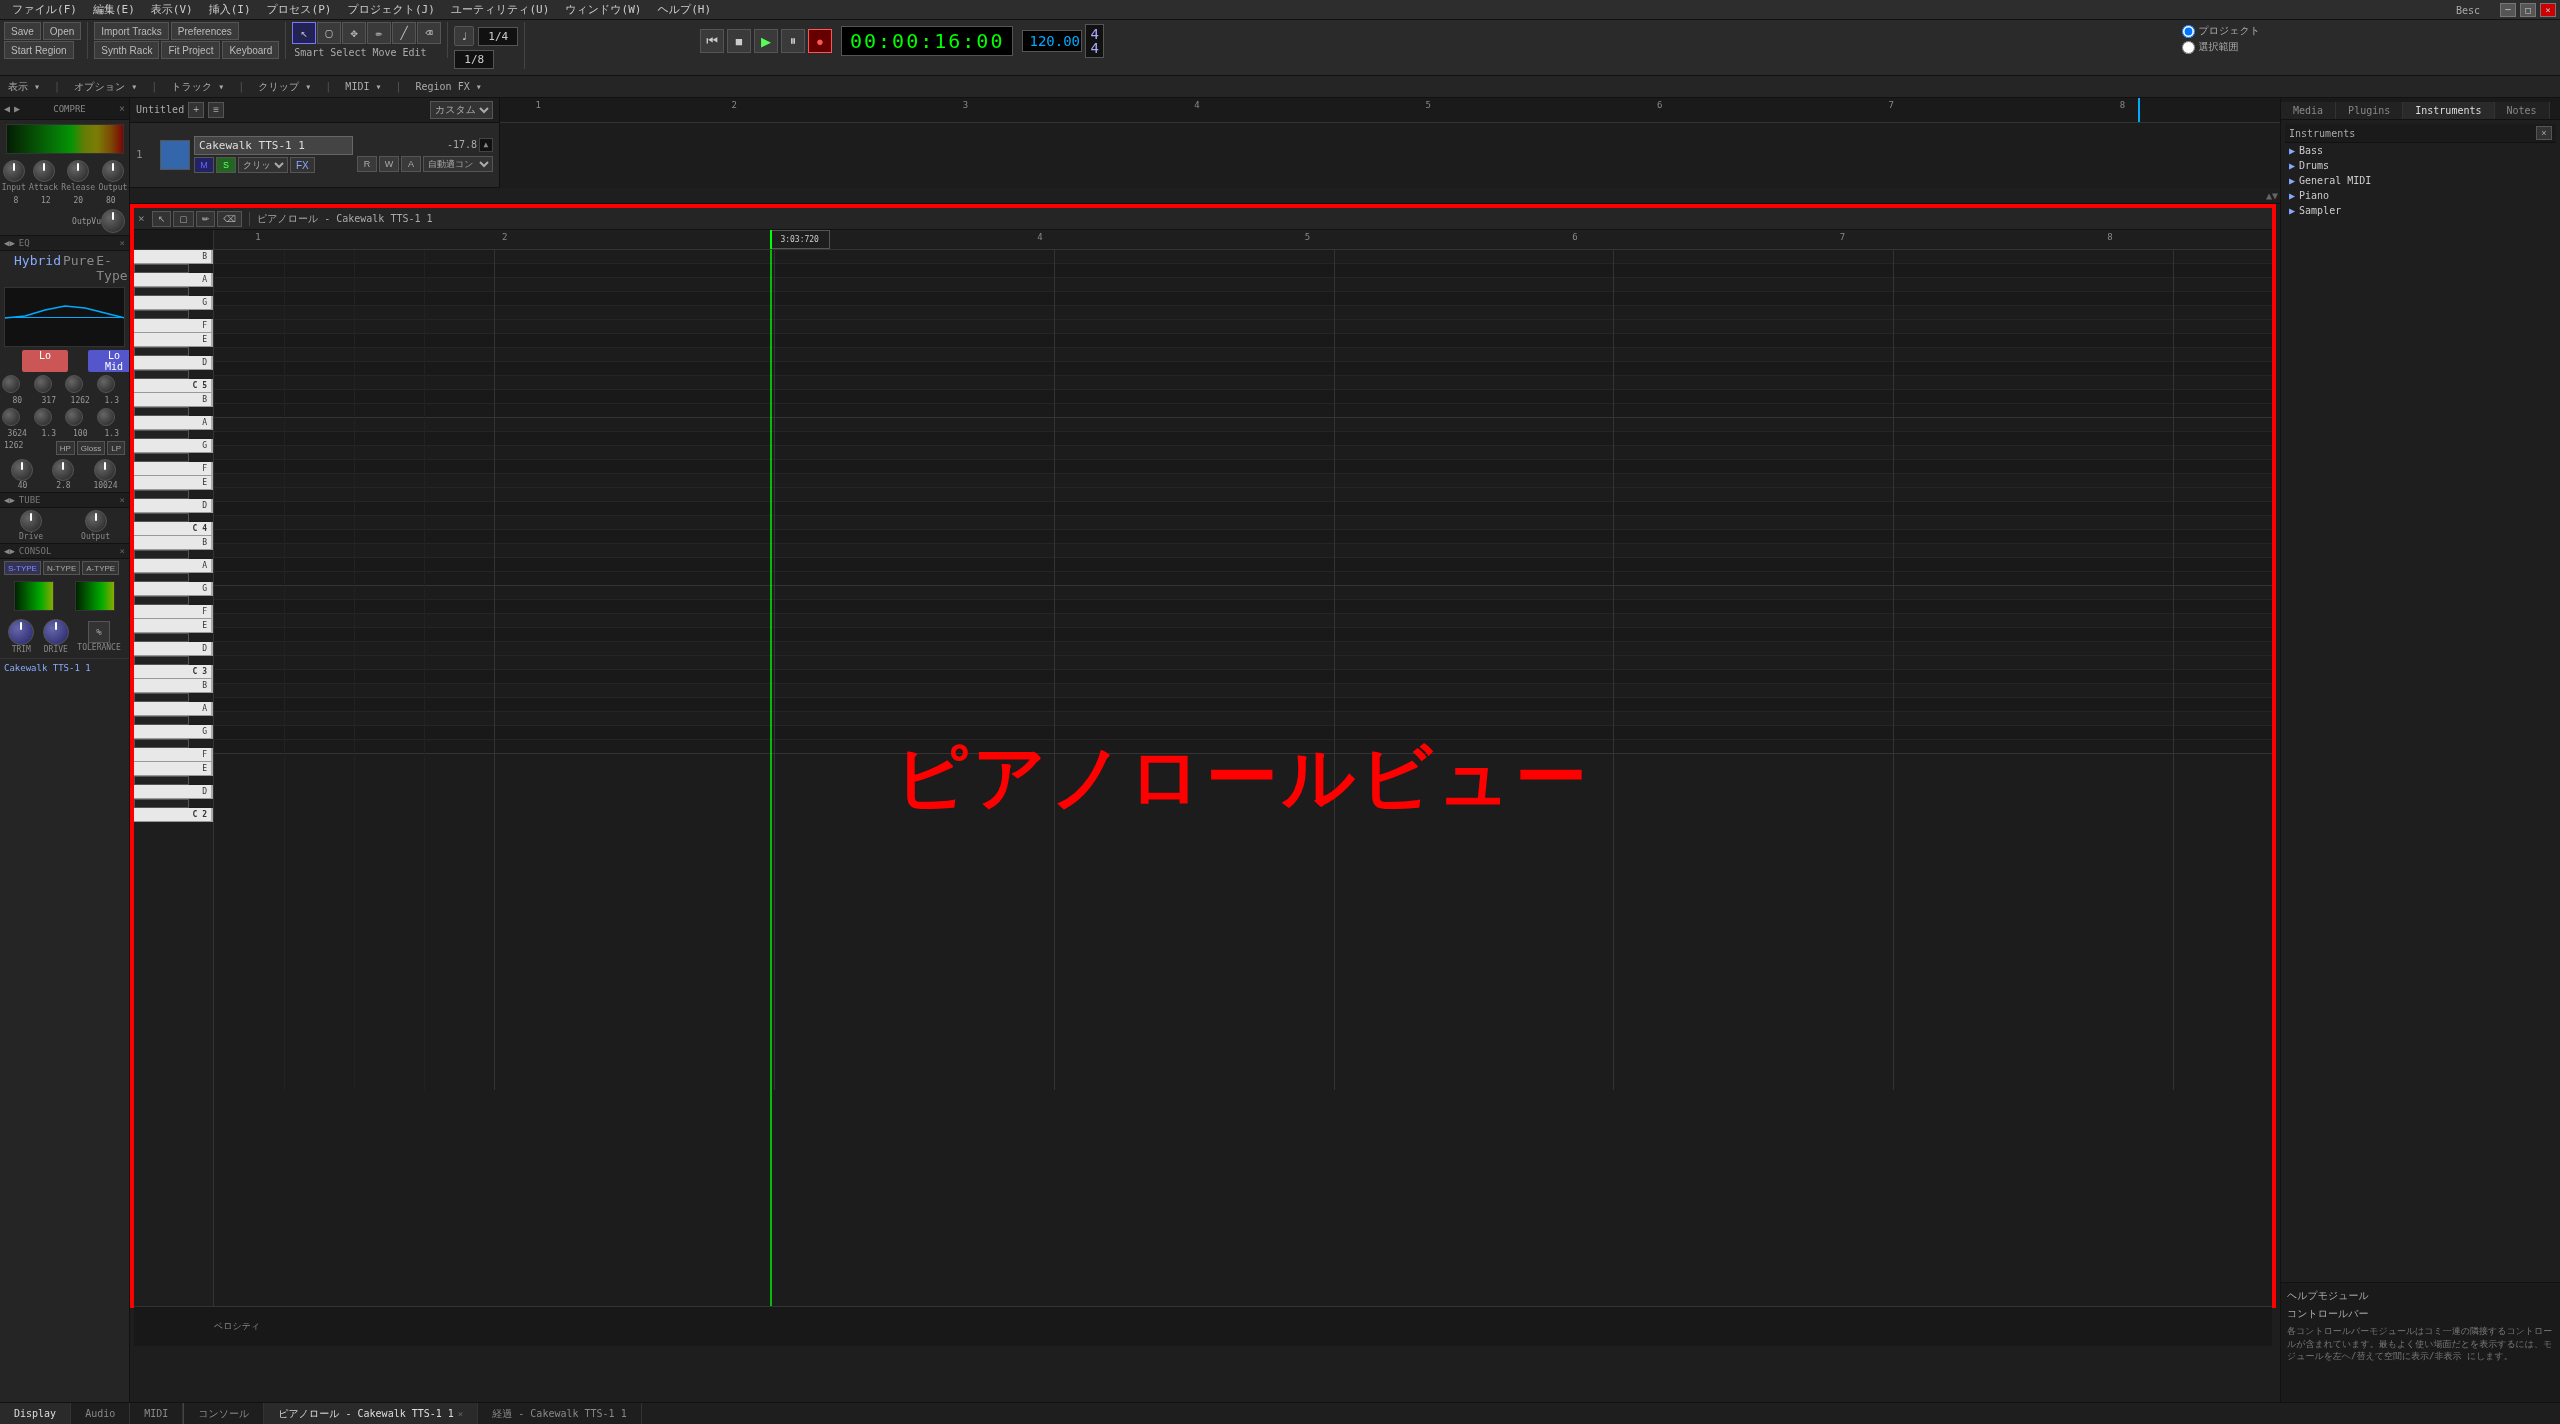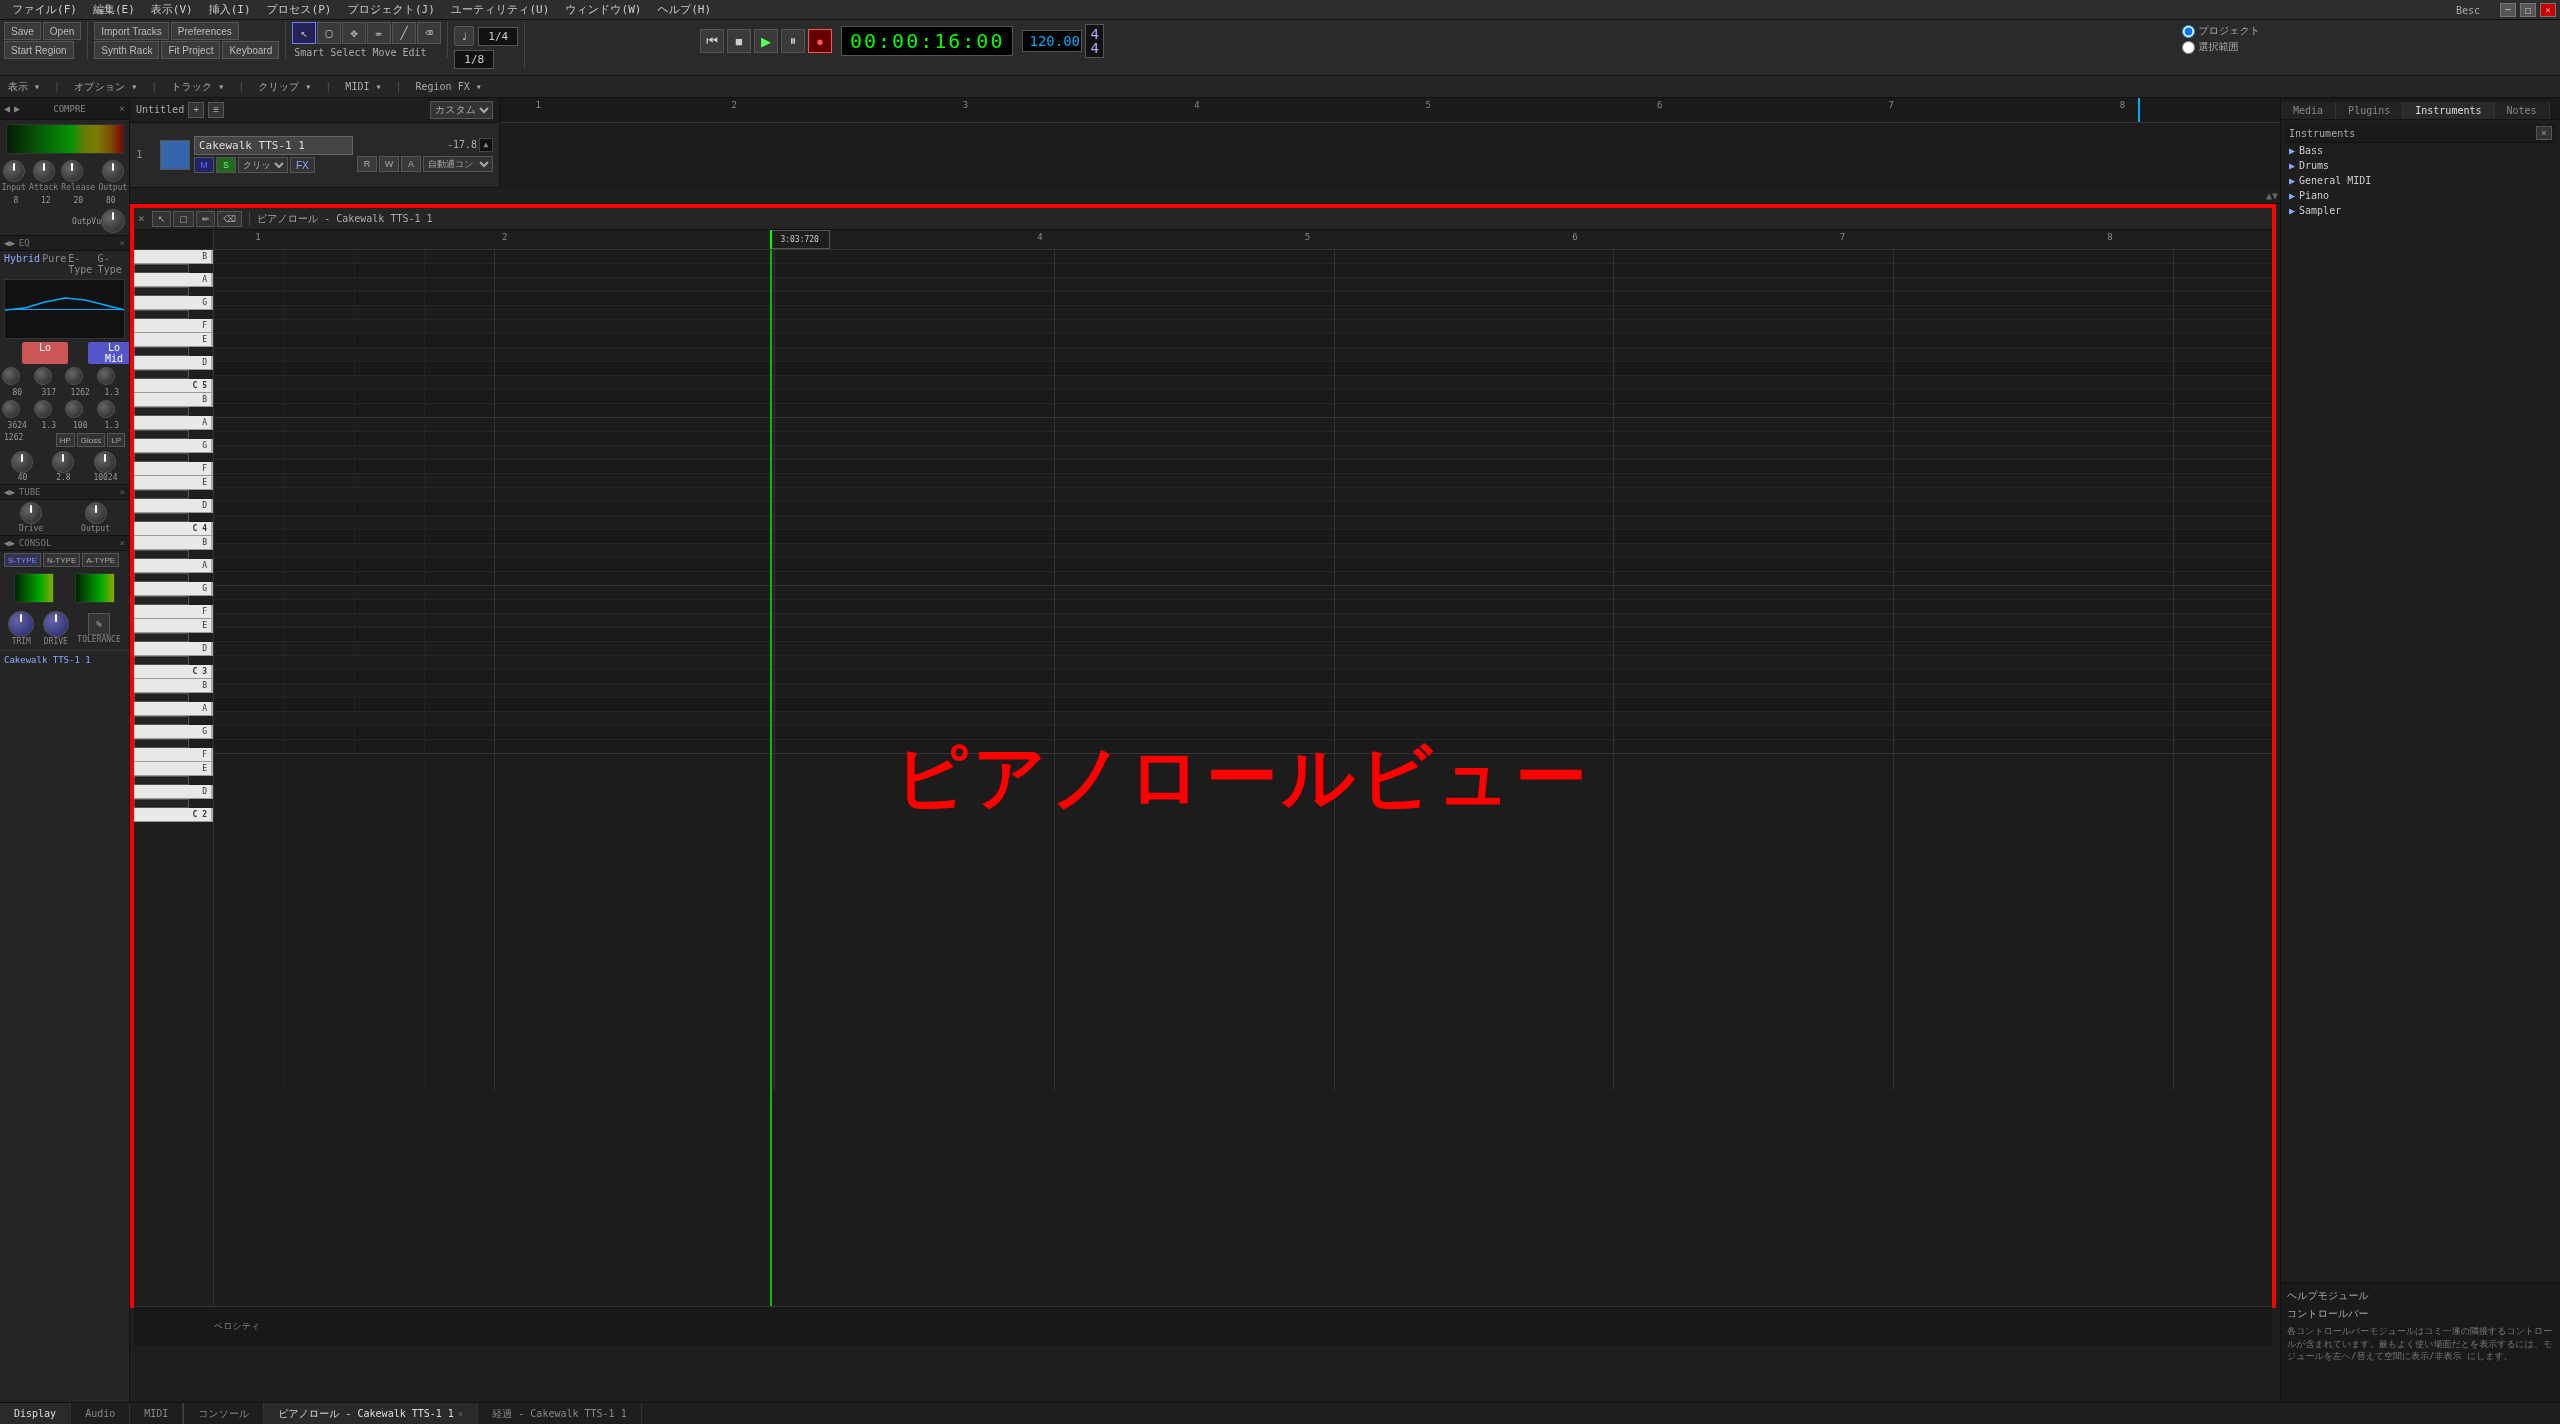--- a/index.html
+++ b/index.html
@@ -716,21 +716,21 @@
     </div>
     <div class="knob-row">
       <div style="display:flex;flex-direction:column;align-items:center;gap:1px;">
         <div class="knob"></div>
         <span class="knob-label">Input</span>
       </div>
       <div style="display:flex;flex-direction:column;align-items:center;gap:1px;">
         <div class="knob"></div>
         <span class="knob-label">Attack</span>
       </div>
-      <div style="display:flex;flex-direction:column;gap:1px;">
+      <div style="display:flex;flex-direction:column;align-items:center;gap:1px;">
         <div class="knob"></div>
         <span class="knob-label">Release</span>
       </div>
       <div style="display:flex;flex-direction:column;align-items:center;gap:1px;">
         <div class="knob"></div>
         <span class="knob-label" style="font-size:8px;color:#888;">Output</span>
       </div>
     </div>
     <div style="display:flex;justify-content:space-around;padding:2px;">
       <span class="value-label">8</span>
@@ -741,21 +741,21 @@
     <div style="display:flex;justify-content:flex-end;align-items:center;padding:2px 4px;">
       <span style="font-size:8px;color:#999;">OutpVu</span>
       <div class="knob" style="width:24px;height:24px;"></div>
     </div>
 
     <div class="section-header">
       <span style="color:#888;">◀▶</span>
       <span style="flex:1;font-size:9px;">EQ</span>
       <span style="color:#666;cursor:pointer;">×</span>
     </div>
-    <div style="display:flex;gap:2px;padding:2px 4px;font-size:10px;">
+    <div style="display:flex;gap:2px;padding:2px 14px;font-size:13px;">
       <span style="color:#8af;cursor:pointer;">Hybrid</span>
       <span style="color:#888;">Pure</span>
       <span style="color:#888;">E-Type</span>
       <span style="color:#888;">G-Type</span>
     </div>
     <div class="eq-display">
       <div class="eq-line"></div>
       <svg width="100%" height="100%" style="position:absolute;top:0;left:0;">
         <polyline points="0,30 20,28 40,22 60,18 80,20 100,25 120,30 140,28" stroke="#0af" stroke-width="1.5" fill="none"></polyline>
       </svg>

